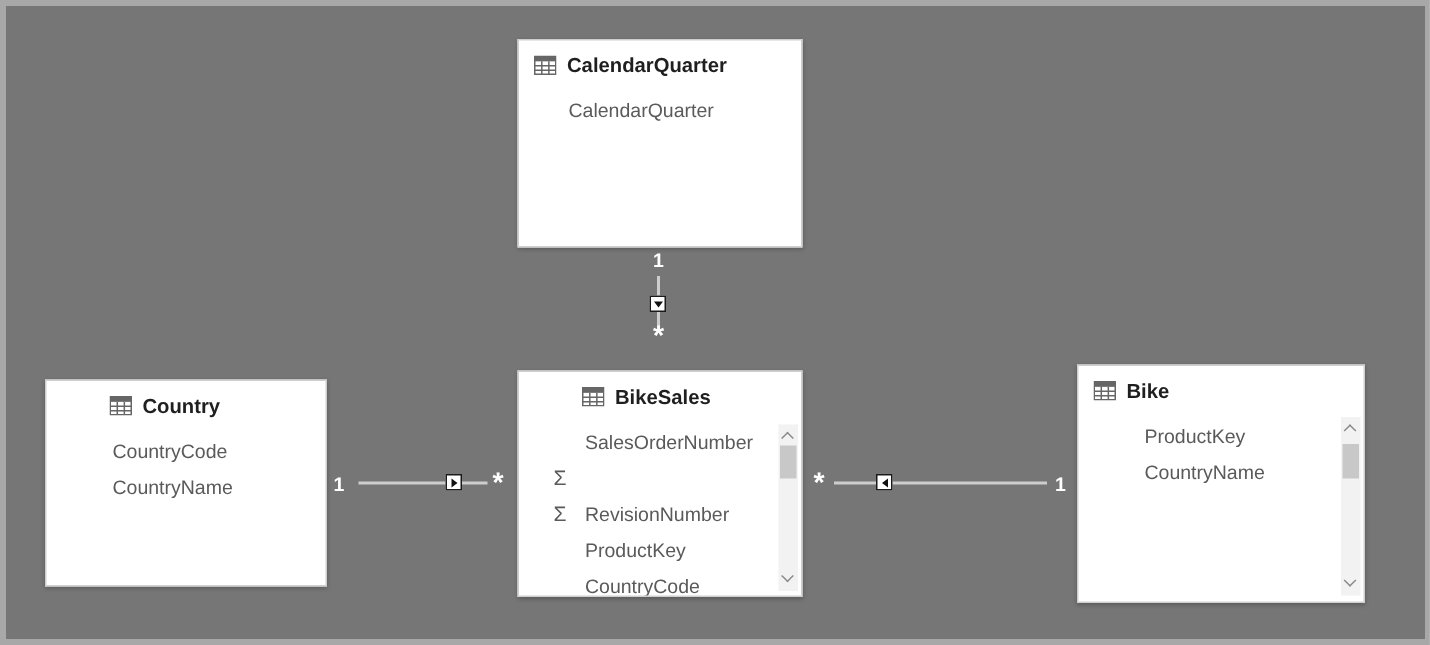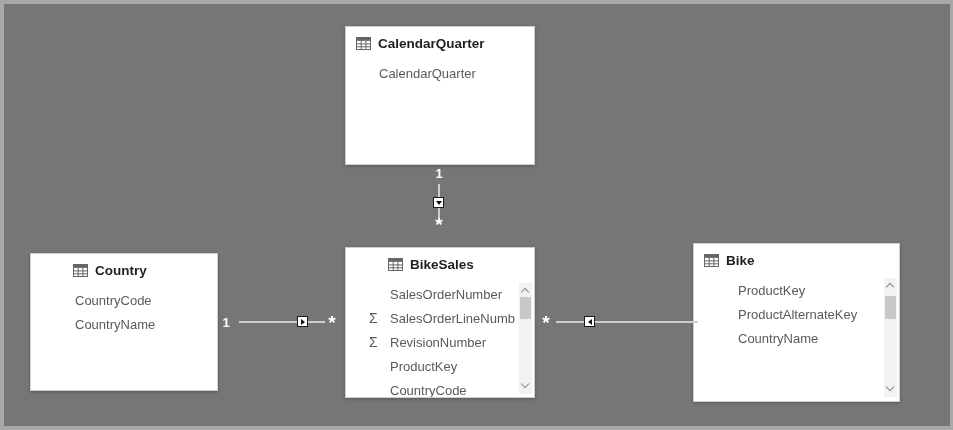--- a/index.html
+++ b/index.html
@@ -36,21 +36,21 @@
   .rel-node { position:absolute; width:11px; height:11px; background:#ffffff;
               border:1px solid #1a1a1a; display:flex; align-items:center; justify-content:center; }
   .tri-down  { width:0; height:0; border-left:3px solid transparent; border-right:3px solid transparent; border-top:4.5px solid #111111; }
   .tri-right { width:0; height:0; border-top:3px solid transparent; border-bottom:3px solid transparent; border-left:4.5px solid #111111; }
   .tri-left  { width:0; height:0; border-top:3px solid transparent; border-bottom:3px solid transparent; border-right:4.5px solid #111111; }
 
   
   #card-calendar-quarter { left:345px; top:26px;  width:190px; height:139px;text-align:right; }
   #card-country          { left:30px;  top:253px; width:188px; height:138px;padding-left:32px; }
   #card-bike-sales       { left:345px; top:247px; width:190px; height:151px;padding-left:32px; }
-  #card-bike             { left:693px; top:243px; width:207px; height:159px; }
+  #card-bike             { left:718px; top:243px; width:192px; height:159px; }
 
   #scroll-bike-sales { top:35px; bottom:3px; }
   #scroll-bike-sales .thumb { top:14px; height:22px; }
   #scroll-bike { top:34px; bottom:4px; }
   #scroll-bike .thumb { top:18px; height:23px; }
 </style>
 </head>
 <body>
 
 <div class="stage">
@@ -108,21 +108,20 @@
         <line x1="0.5" y1="9.8" x2="14.5" y2="9.8" stroke="#666666"></line>
       </svg>
       <span class="card-title">BikeSales</span>
     </div>
     <div class="fields">
       <div class="field">
           <span>SalesOrderNumber</span>
         </div>
       <div class="field">
           <span class="sigma">Σ</span>
-          <span>SalesOrderLineNumb</span>
         </div>
       <div class="field">
           <span class="sigma">Σ</span>
           <span>RevisionNumber</span>
         </div>
       <div class="field">
           <span>ProductKey</span>
         </div>
       <div class="field">
           <span>CountryCode</span>
@@ -145,23 +144,20 @@
         <line x1="0.5" y1="6.9" x2="14.5" y2="6.9" stroke="#666666"></line>
         <line x1="0.5" y1="9.8" x2="14.5" y2="9.8" stroke="#666666"></line>
       </svg>
       <span class="card-title">Bike</span>
     </div>
     <div class="fields">
       <div class="field">
           <span>ProductKey</span>
         </div>
       <div class="field">
-          <span>ProductAlternateKey</span>
-        </div>
-      <div class="field">
           <span>CountryName</span>
         </div>
     </div>
     <div class="vscroll" id="scroll-bike">
       <span class="chev up"></span>
       <div class="thumb"></div>
       <span class="chev down"></span>
     </div>
   </div>
 

